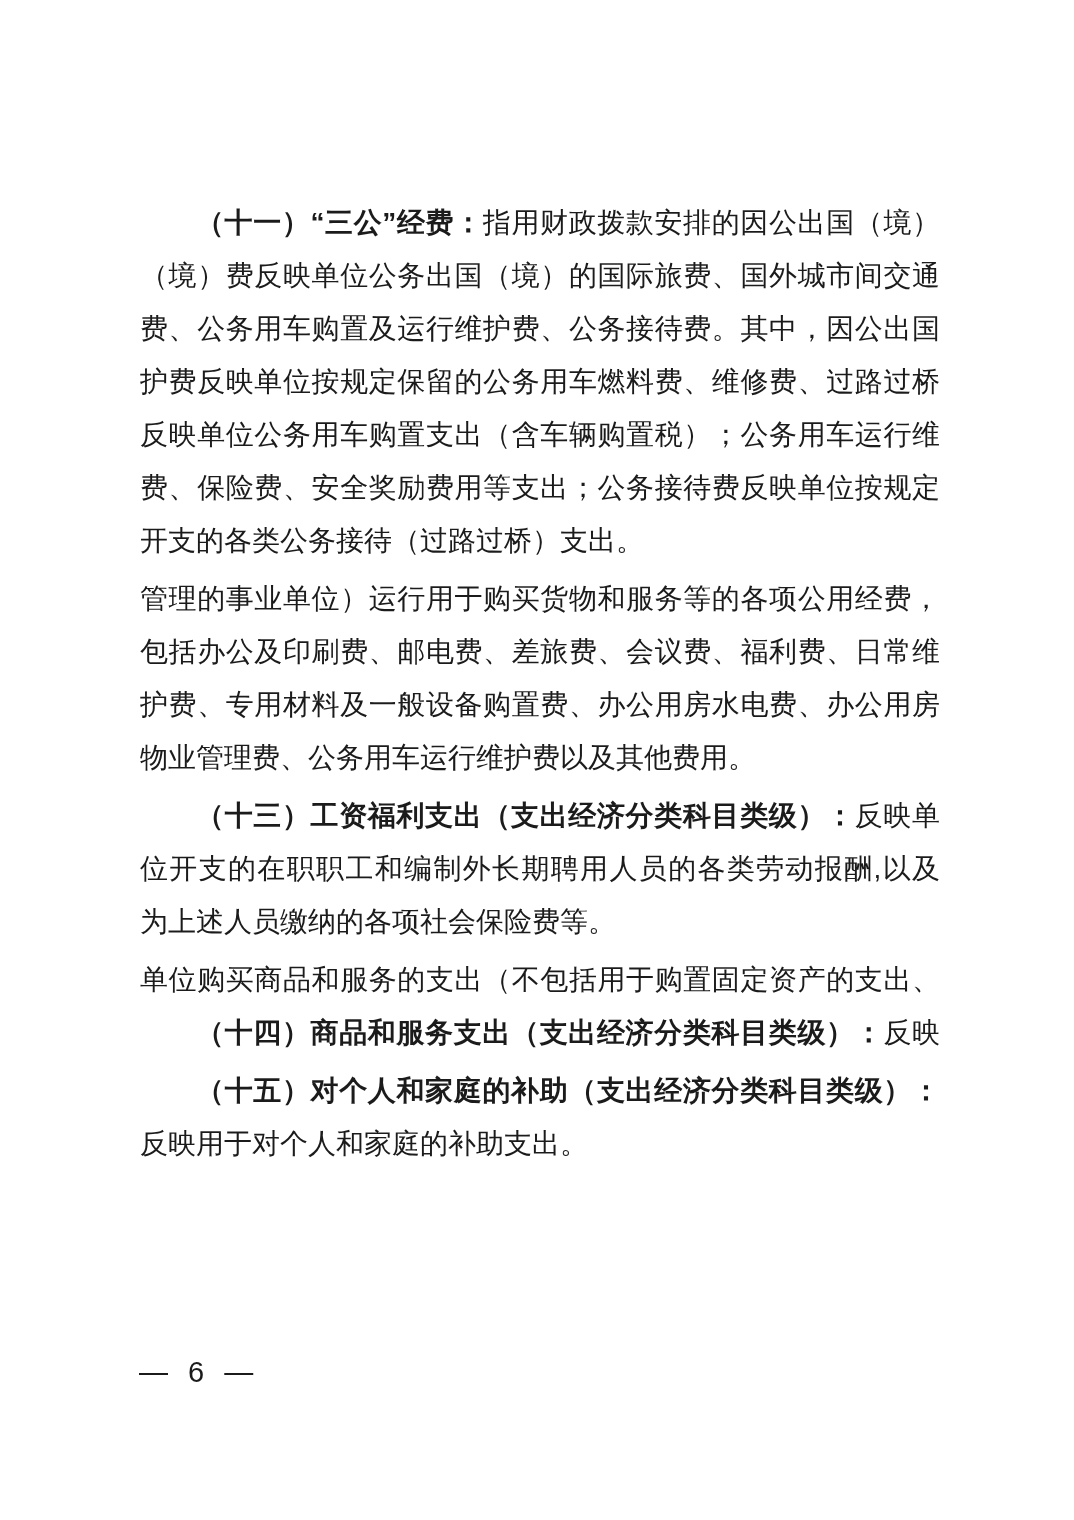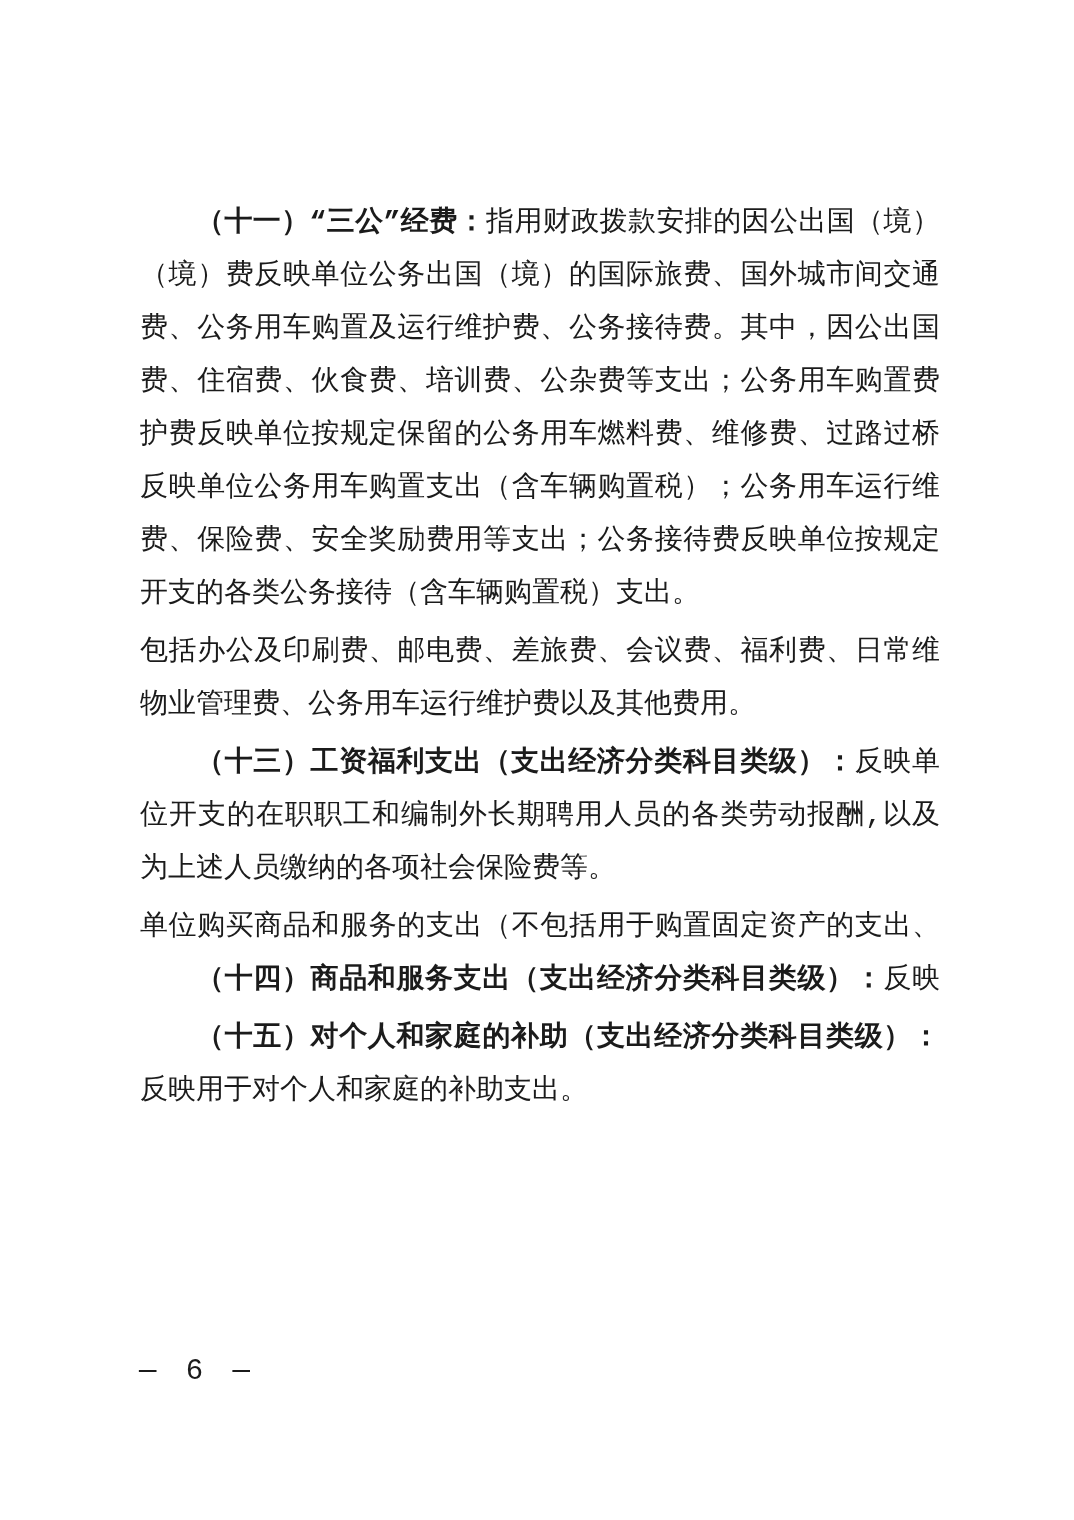--- a/index.html
+++ b/index.html
@@ -7,21 +7,21 @@
     padding: 0;
     background: #e8e8e8;
   }
   .page {
     position: relative;
     width: 1074px;
     height: 1520px;
     margin: 0 auto;
     background: #ffffff;
     overflow: hidden;
-    font-family: Liberation Mono, monospace;
+    font-family: Liberation Sans, sans-serif;
   }
   .doc-body {
     position: absolute;
     left: 140px;
     top: 196px;
     width: 800px;
   }
   .para {
     margin: 0;
   }
@@ -65,28 +65,29 @@
 </style>
 </head>
 <body>
 
 <div class="page">
   <div class="doc-body">
       <div class="para">
         <div class="line para-start"><span class="seg seg-bold">（十一）“三公”经费：</span><span class="seg">指用财政拨款安排的因公出国（境）</span></div>
         <div class="line"><span class="seg">（境）费反映单位公务出国（境）的国际旅费、国外城市间交通</span></div>
         <div class="line"><span class="seg">费、公务用车购置及运行维护费、公务接待费。其中，因公出国</span></div>
-        <div class="line"><span class="seg">费、住宿费、伙食费、培训费、公杂费等支出；公务用车购置费</span></div>
         <div class="line"><span class="seg">护费反映单位按规定保留的公务用车燃料费、维修费、过路过桥</span></div>
         <div class="line"><span class="seg">反映单位公务用车购置支出（含车辆购置税）；公务用车运行维</span></div>
         <div class="line"><span class="seg">费、保险费、安全奖励费用等支出；公务接待费反映单位按规定</span></div>
-        <div class="line para-end"><span class="seg">开支的各类公务接待（含车辆购置税）支出。</span></div>
+        <div class="line para-end"><span class="seg">开支的各类公务接待（过路过桥）支出。</span></div>
       </div>
       <div class="para">
+        <div class="line"><span class="seg">管理的事业单位）运行用于购买货物和服务等的各项公用经费，</span></div>
         <div class="line"><span class="seg">包括办公及印刷费、邮电费、差旅费、会议费、福利费、日常维</span></div>
+        <div class="line"><span class="seg">护费、专用材料及一般设备购置费、办公用房水电费、办公用房</span></div>
         <div class="line para-end"><span class="seg">物业管理费、公务用车运行维护费以及其他费用。</span></div>
       </div>
       <div class="para">
         <div class="line para-start"><span class="seg seg-bold">（十三）工资福利支出（支出经济分类科目类级）：</span><span class="seg">反映单</span></div>
         <div class="line"><span class="seg">位开支的在职职工和编制外长期聘用人员的各类劳动报酬,以及</span></div>
         <div class="line para-end"><span class="seg">为上述人员缴纳的各项社会保险费等。</span></div>
       </div>
       <div class="para">
         <div class="line"><span class="seg">单位购买商品和服务的支出（不包括用于购置固定资产的支出、</span></div>
         <div class="line para-start"><span class="seg seg-bold">（十四）商品和服务支出（支出经济分类科目类级）：</span><span class="seg">反映</span></div>

